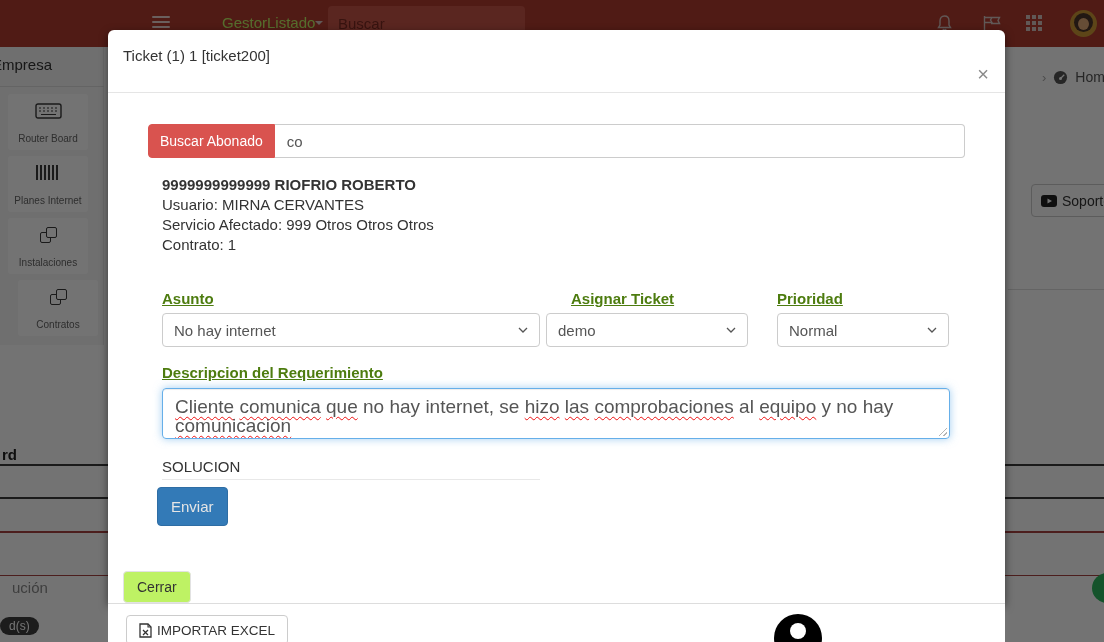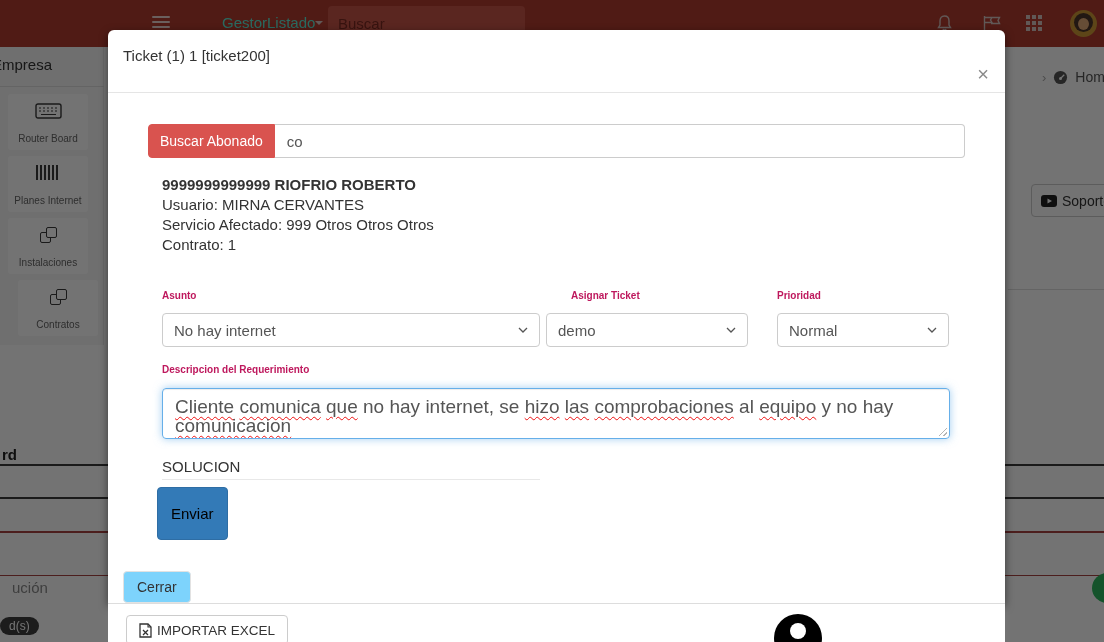--- a/index.html
+++ b/index.html
@@ -8,21 +8,21 @@
     --squiggle:#e11; --whatsapp:#2fb85f;
   }
   *{box-sizing:border-box;margin:0;padding:0;font-family:"Liberation Sans",sans-serif;}
   html,body{width:1104px;height:642px;overflow:hidden;background:#ececec;position:relative;}
 
   
   .page{position:absolute;inset:0;z-index:0;}
   .navbar{position:absolute;left:0;top:0;width:1104px;height:47px;background:var(--navbar);}
   .hamburger{position:absolute;left:152px;top:16px;width:18px;cursor:pointer;}
   .hamburger div{height:2px;background:rgba(255,255,255,.78);margin-bottom:3px;border-radius:1px;}
-  .nav-menu{position:absolute;left:222px;top:14px;color:#5eead4;font-size:15px;display:flex;align-items:center;}
+  .nav-menu{position:absolute;left:222px;top:14px;color:#bef264;font-size:15px;display:flex;align-items:center;}
   .caret{width:0;height:0;border-left:4px solid transparent;border-right:4px solid transparent;border-top:4px solid #d8c5c1;}
   .nav-search{position:absolute;left:328px;top:6px;width:197px;height:35px;background:var(--navbar-search);border-radius:4px;}
   .nav-search input{width:100%;height:100%;background:transparent;border:none;outline:none;padding:0 10px;font-size:15px;color:#5e211b;}
   .nav-search input::placeholder{color:#7c2b23;}
   .nav-ico{position:absolute;top:14px;}
   .grid-ico{position:absolute;left:1026px;top:15px;width:17px;height:17px;display:grid;grid-template-columns:repeat(3,4px);grid-template-rows:repeat(3,4px);gap:2px;}
   .grid-ico span{background:#d8c5c1;}
   .avatar{position:absolute;left:1070px;top:10px;width:27px;height:27px;border-radius:50%;background:#cf9a36;overflow:hidden;}
   .avatar .hair{position:absolute;left:4px;top:3px;width:19px;height:19px;border-radius:50%;background:#4d362a;}
   .avatar .face{position:absolute;left:8px;top:8px;width:11px;height:12px;border-radius:50%;background:#e2ab78;}
@@ -60,31 +60,31 @@
   .m-close{position:absolute;right:16px;top:34px;font-size:20px;color:#8a8a8a;line-height:1;cursor:pointer;background:none;border:none;}
   .m-head-line{position:absolute;left:0;top:62px;width:100%;border-top:1px solid #e5e5e5;}
 
   .igroup{position:absolute;left:40px;top:94px;width:817px;height:34px;display:flex;}
   .igroup button{background:var(--danger);color:#fff;border:1px solid var(--danger);border-radius:4px 0 0 4px;font-size:14px;padding:0 11px;white-space:nowrap;cursor:pointer;}
   .igroup input{flex:1;border:1px solid #ccc;border-left:none;border-radius:0 4px 4px 0;font-size:15px;color:#555;padding:0 12px;outline:none;}
 
   .client{position:absolute;left:54px;top:145px;font-size:15px;color:#333;line-height:20px;}
   .client .bold{font-weight:bold;}
 
-  .flabel{position:absolute;font-size:10px;font-weight:bold;color:#be185d;}
+  .flabel{position:absolute;font-size:15px;font-weight:bold;color:#4d7c0f;text-decoration:underline;}
   .fselect{position:absolute;top:283px;height:34px;border:1px solid #ccc;border-radius:4px;background:#fff;display:flex;align-items:center;justify-content:space-between;padding:0 11px;font-size:15px;color:#555;cursor:pointer;}
 
   .ta{position:absolute;left:54px;top:358px;width:788px;height:51px;border:1px solid var(--focus);border-radius:4px;box-shadow:inset 0 1px 1px rgba(0,0,0,.075),0 0 8px rgba(102,175,233,.6);padding:8px 12px;font-size:19px;color:#555;line-height:19px;overflow:hidden;cursor:text;}
   .miss{text-decoration:underline;text-decoration-style:wavy;text-decoration-color:var(--squiggle);text-decoration-thickness:1px;text-underline-offset:3px;}
   .ta-resize{position:absolute;right:2px;bottom:2px;width:11px;height:11px;background:repeating-linear-gradient(-45deg,transparent,transparent 2px,#b5b5b5 2px,#b5b5b5 3px);clip-path:polygon(100% 0,100% 100%,0 100%);}
 
   .solucion{position:absolute;left:54px;top:428px;font-size:15px;color:#333;}
   .sol-line{position:absolute;left:54px;top:449px;width:378px;border-top:1px solid #e8e8e8;}
-  .enviar{position:absolute;left:49px;top:457px;background:var(--primary);border:1px solid var(--primary-border);border-radius:4px;color:#000000;font-size:15px;padding:17px 13px;cursor:pointer;}
-  .cerrar{position:absolute;left:15px;top:541px;background:#7dd3fc;border:1px solid #e2e2e2;border-radius:4px;color:#333;font-size:14px;padding:7px 13px;cursor:pointer;}
+  .enviar{position:absolute;left:49px;top:457px;background:var(--primary);border:1px solid var(--primary-border);border-radius:4px;color:#e5e5e5;font-size:15px;padding:10px 13px;cursor:pointer;}
+  .cerrar{position:absolute;left:15px;top:541px;background:#bef264;border:1px solid #e2e2e2;border-radius:4px;color:#333;font-size:14px;padding:7px 13px;cursor:pointer;}
 
   
   .strip{position:absolute;left:108px;top:603px;width:897px;height:40px;background:#fff;border-top:1px solid #ddd;z-index:20;}
   .importar{position:absolute;left:18px;top:11px;height:30px;background:#fff;border:1px solid #ccc;border-radius:4px;display:flex;align-items:center;gap:5px;padding:0 12px;font-size:13.5px;color:#333;cursor:pointer;}
   .person{position:absolute;left:666px;top:10px;width:48px;height:48px;border-radius:50%;background:#000;overflow:hidden;}
   .person .p-head{position:absolute;left:16px;top:9px;width:16px;height:16px;border-radius:50%;background:#fff;}
 </style>
 </head>
 <body>
 

